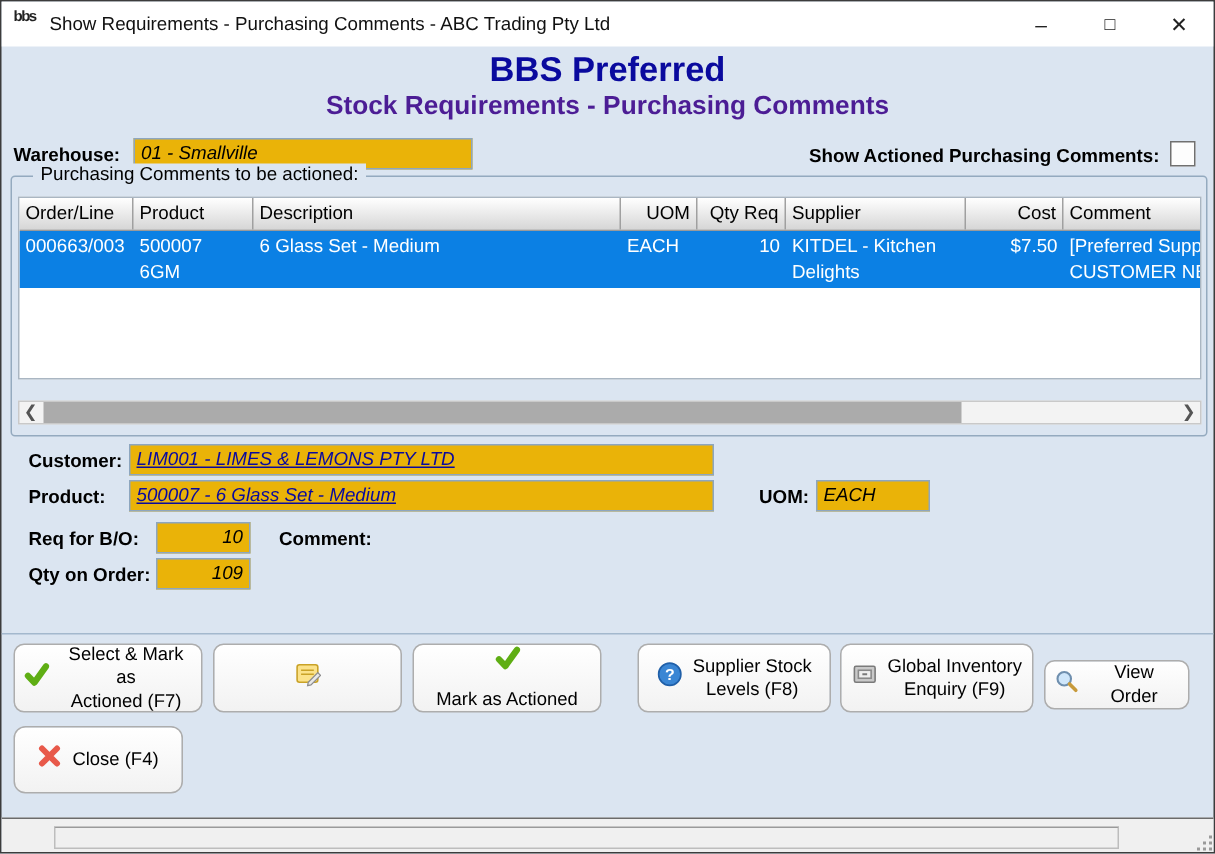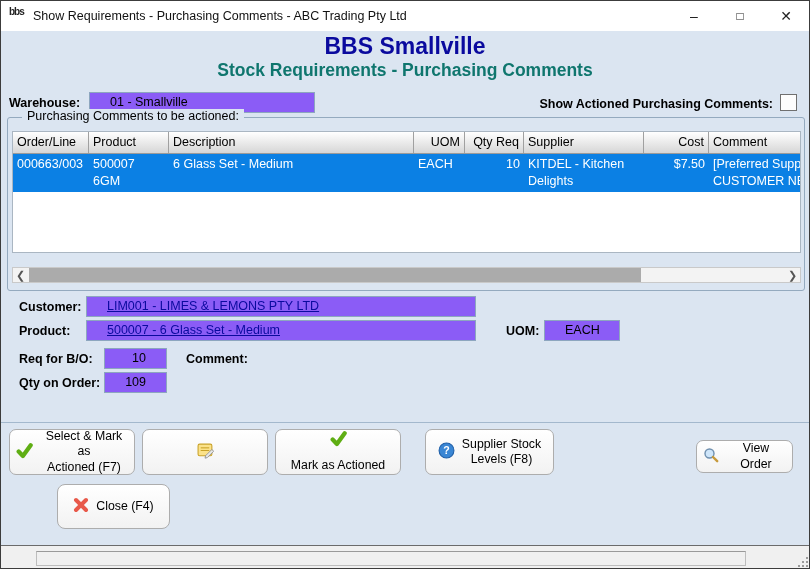--- a/index.html
+++ b/index.html
@@ -6,24 +6,24 @@
   *{box-sizing:border-box;font-family:"Liberation Sans",sans-serif;}
   .window{position:relative;width:810px;height:569px;background:#dbe5f1;border:1px solid #3c3c3c;overflow:hidden;}
   
   .titlebar{position:absolute;left:0;top:0;width:100%;height:30px;background:#ffffff;}
   .app-icon{position:absolute;left:8px;top:6px;width:18px;height:18px;color:#222;font-weight:bold;font-size:10px;line-height:9px;letter-spacing:-1px;}
   .title-text{position:absolute;left:32px;top:0;height:30px;line-height:30px;font-size:12.5px;color:#111;}
   .win-btn{position:absolute;top:0;width:46px;height:30px;text-align:center;line-height:30px;font-size:14px;color:#222;cursor:default;}
   .win-min{right:92px;} .win-max{right:46px;font-size:12px;} .win-close{right:0;font-size:14px;}
   
   .h1{position:absolute;left:0;top:32px;width:100%;text-align:center;font-size:23px;font-weight:bold;color:#0a0a9e;}
-  .h2{position:absolute;left:0;top:59px;width:100%;text-align:center;font-size:17.5px;font-weight:bold;color:#0f766e;}
+  .h2{position:absolute;left:0;top:59px;width:100%;text-align:center;font-size:17.5px;font-weight:bold;color:#4c1d95;}
   
   .lbl{position:absolute;font-size:12.5px;font-weight:bold;color:#000;}
-  .field{position:absolute;background:#8b5cf6;border:1px solid #8da6bf;font-size:12.5px;color:#000;padding:2px 20px;overflow:hidden;white-space:nowrap;}
+  .field{position:absolute;background:#eab308;border:1px solid #8da6bf;font-size:12.5px;color:#000;padding:2px 4px;overflow:hidden;white-space:nowrap;font-style:italic;}
   .checkbox{position:absolute;width:17px;height:17px;background:#fdfdfd;border:1px solid #707070;}
   
   .groupbox{position:absolute;left:6px;top:116px;width:798px;height:174px;border:1px solid #94aabf;border-radius:3px;}
   .group-legend{position:absolute;left:14px;top:-9px;background:#dbe5f1;padding:0 5px;font-size:12.5px;color:#000000;}
   
   .table{position:absolute;left:4px;top:13px;width:789px;height:122px;background:#ffffff;border:1px solid #aab6c2;overflow:hidden;}
   .thead,.trow{display:grid;grid-template-columns:76px 80px 245px 51px 59px 120px 65px 1fr;}
   .thead{height:22px;background:linear-gradient(#ffffff,#d6d6d6);border-bottom:1px solid #9a9a9a;}
   .th{font-size:12.5px;color:#000;padding:3px 4px;border-right:1px solid #a0a0a0;overflow:hidden;white-space:nowrap;}
   .th:last-child{border-right:none;}
@@ -60,21 +60,21 @@
 <div class="window">
 
   <div class="titlebar">
     <div class="app-icon"><span>bbs</span></div>
     <div class="title-text">Show Requirements - Purchasing Comments - ABC Trading Pty Ltd</div>
     <div class="win-btn win-min">–</div>
     <div class="win-btn win-max">□</div>
     <div class="win-btn win-close">✕</div>
   </div>
 
-  <div class="h1">BBS Smallville</div>
+  <div class="h1">BBS Preferred</div>
   <div class="h2">Stock Requirements - Purchasing Comments</div>
 
   <div class="lbl" style="left:8px;top:95px;">Warehouse:</div>
   <div class="field" style="left:88px;top:91px;width:226px;height:21px;">01 - Smallville</div>
 
   <div class="lbl" style="left:460px;top:96px;width:312px;text-align:right;">Show Actioned Purchasing Comments:</div>
   <div class="checkbox" style="left:779px;top:93px;"></div>
 
   <div class="groupbox">
     <div class="group-legend">Purchasing Comments to be actioned:</div>
@@ -157,30 +157,39 @@
 
   <div class="btn btn-row" style="left:424px;width:129px;">
     <span class="icon"><svg width="17" height="17" viewBox="0 0 16 16">
           <circle cx="8" cy="8" r="7" fill="#3a86d4" stroke="#1f5fa8"></circle>
           <text x="8" y="11.5" text-anchor="middle" font-size="10" font-weight="bold" fill="#ffffff" font-family="sans-serif">?</text>
         </svg></span>
     <span class="btn-label">Supplier Stock
 Levels (F8)</span>
   </div>
 
+  <div class="btn btn-row" style="left:559px;width:129px;">
+    <span class="icon"><svg width="17" height="17" viewBox="0 0 16 16">
+          <rect x="1.5" y="3" width="13" height="10" rx="1" fill="#c9c9c9" stroke="#7a7a7a"></rect>
+          <rect x="4" y="5.5" width="8" height="5" fill="#efefef" stroke="#8a8a8a"></rect>
+          <line x1="6.5" y1="8" x2="9.5" y2="8" stroke="#7a7a7a" stroke-width="1.4"></line>
+        </svg></span>
+    <span class="btn-label">Global Inventory
+Enquiry (F9)</span>
+  </div>
 
   <div class="btn" style="left:695px;top:439px;width:97px;height:33px;">
     <span class="icon"><svg width="16" height="16" viewBox="0 0 16 16">
           <circle cx="6.5" cy="6.5" r="4.5" fill="#cfe6fa" stroke="#6f8fae" stroke-width="1.4"></circle>
           <line x1="10" y1="10" x2="14.2" y2="14.2" stroke="#c79a3b" stroke-width="2.4" stroke-linecap="round"></line>
         </svg></span>
     <span class="btn-label">View Order</span>
   </div>
 
-  <div class="btn" style="left:8px;top:483px;width:113px;height:45px;border-radius:8px;margin-left:48px;">
+  <div class="btn" style="left:8px;top:483px;width:113px;height:45px;border-radius:8px;">
     <span class="icon"><svg width="16" height="16" viewBox="0 0 16 16">
           <path d="M3 3 L13 13 M13 3 L3 13" stroke="#e8594a" stroke-width="4" stroke-linecap="round"></path>
         </svg></span>
     <span class="btn-label">Close (F4)</span>
   </div>
 
   <div class="statusbar">
     <div class="status-panel"></div>
     <div class="grip">
       <i style="right:0;bottom:0;"></i>

